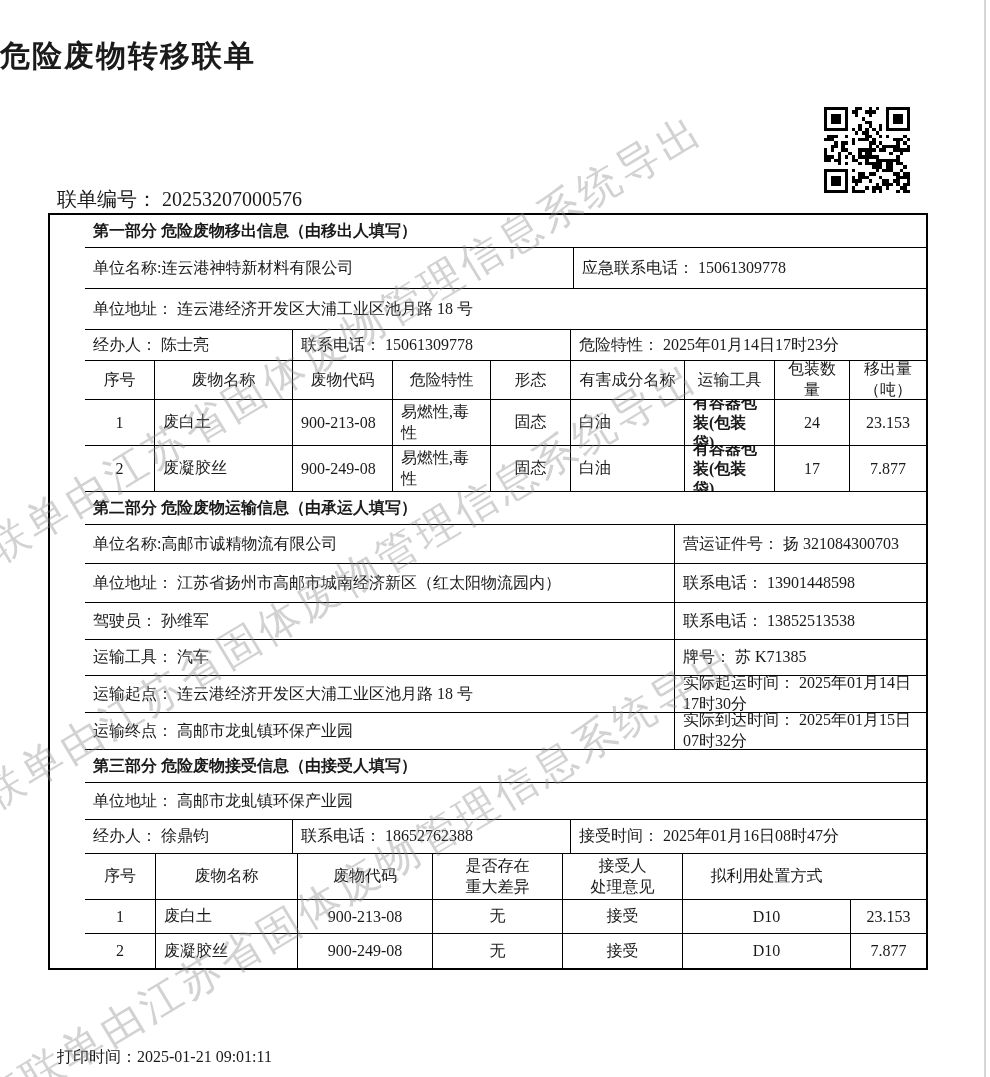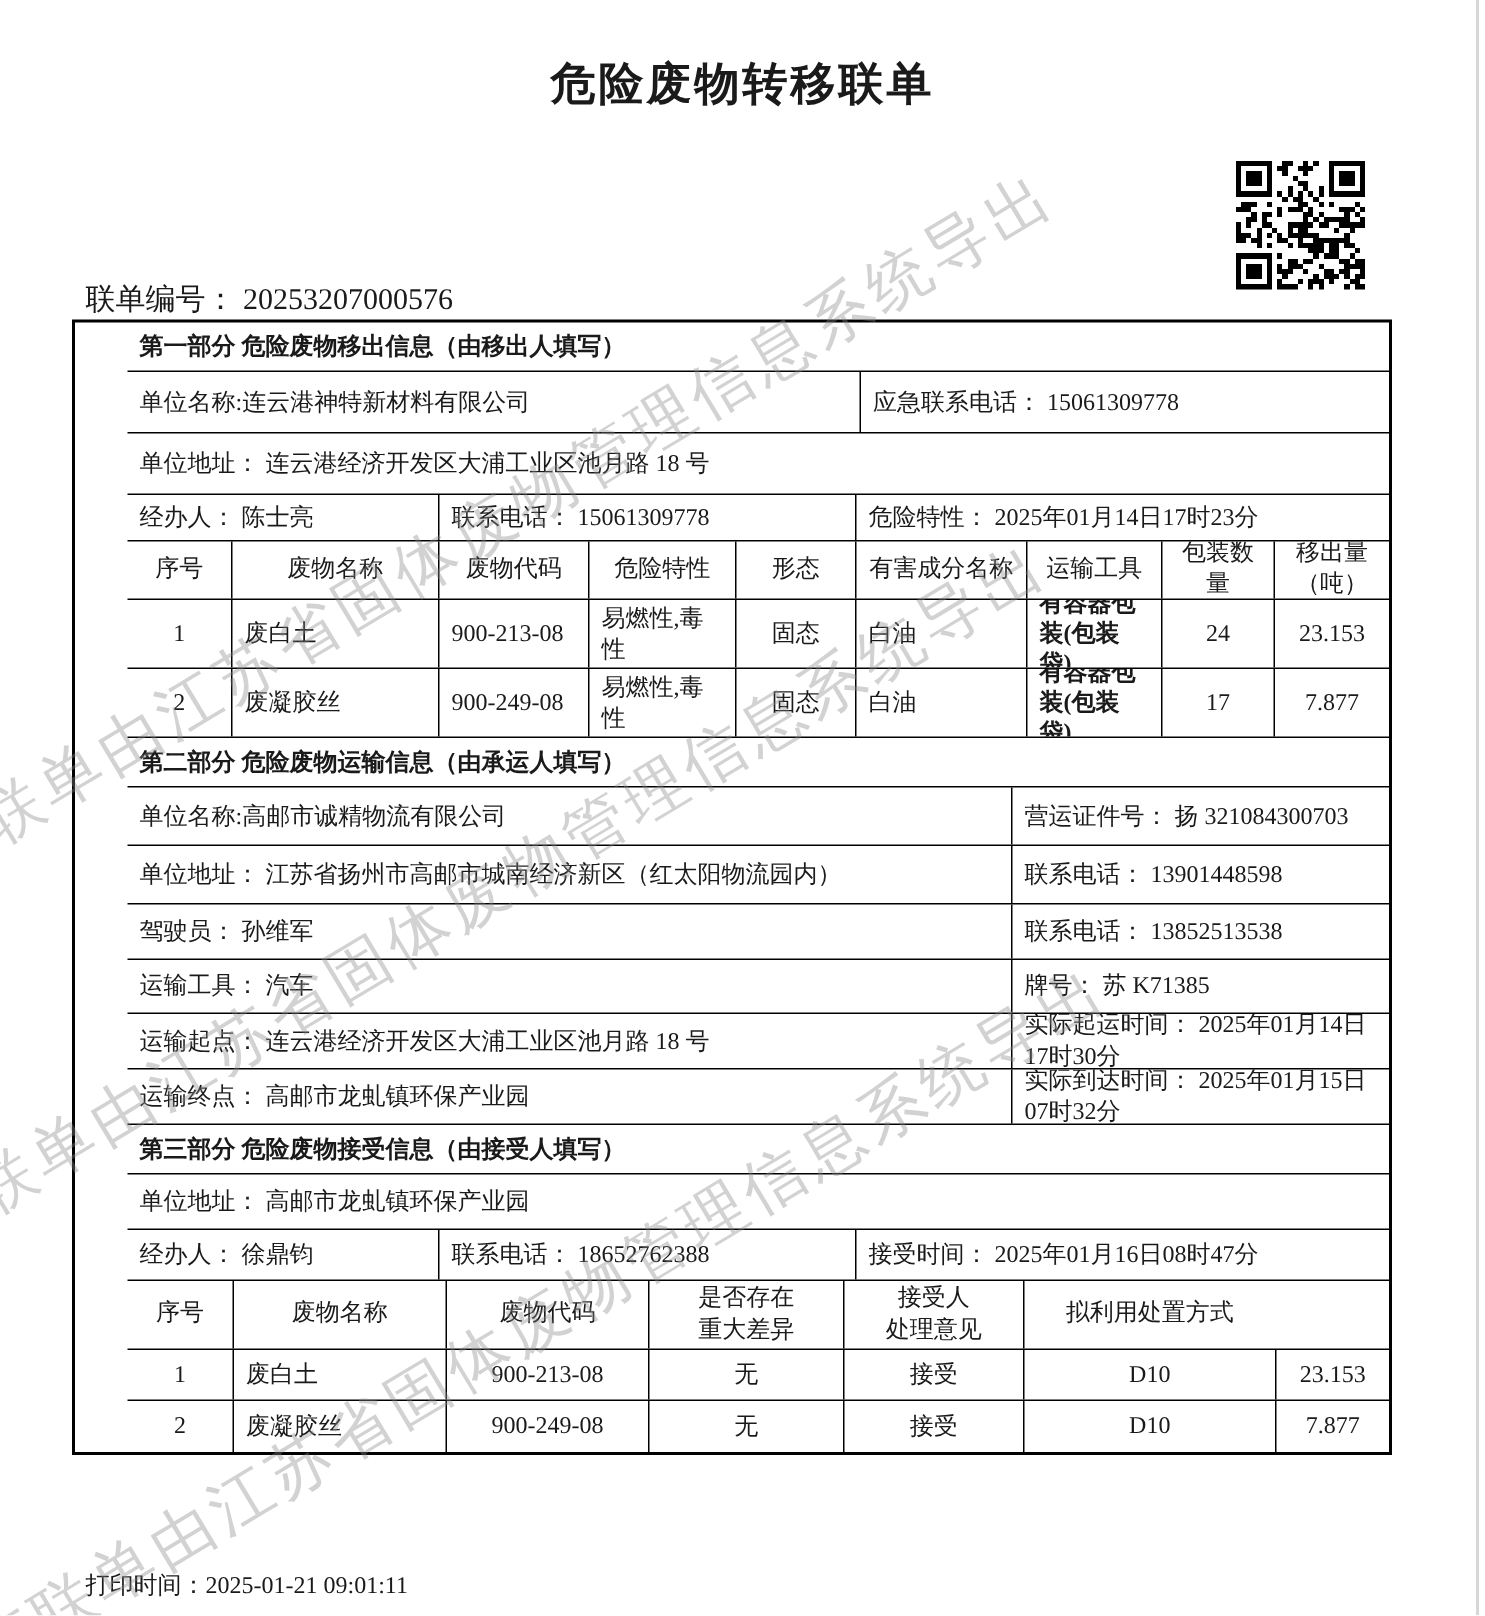--- a/index.html
+++ b/index.html
@@ -6,21 +6,21 @@
   .page{position:relative;width:990px;height:1077px;background:#ffffff;overflow:hidden;
         font-family:"Liberation Serif","DejaVu Serif",serif;color:#1a1a1a;}
   
   .wm{position:absolute;white-space:nowrap;font-size:42px;letter-spacing:4px;
       color:#8a8a8a;opacity:.38;transform:rotate(-31deg);transform-origin:0 50%;
       z-index:4;pointer-events:none;font-family:"Liberation Serif","DejaVu Serif",serif;}
   .wm1{left:-50px;top:548px;}
   .wm2{left:-55px;top:795px;}
   .wm3{left:-15px;top:1078px;}
   
-  .title{position:absolute;left:0;top:36px;width:100%;text-align:center;
+  .title{position:absolute;left:0;top:36px;width:100%;
          font-size:30px;font-weight:700;letter-spacing:2px;z-index:2;}
   
   .qr{position:absolute;left:822px;top:107px;width:90px;height:86px;z-index:6;}
   .qr svg{width:100%;height:100%;shape-rendering:crispEdges;}
   
   .manifest{position:absolute;left:57px;top:186px;font-size:20px;z-index:2;}
   
   .doc{position:absolute;left:48px;top:213px;width:880px;border:2px solid #000;
        box-sizing:border-box;z-index:2;background:transparent;padding-left:35px;}
   .row{display:grid;box-sizing:border-box;}

